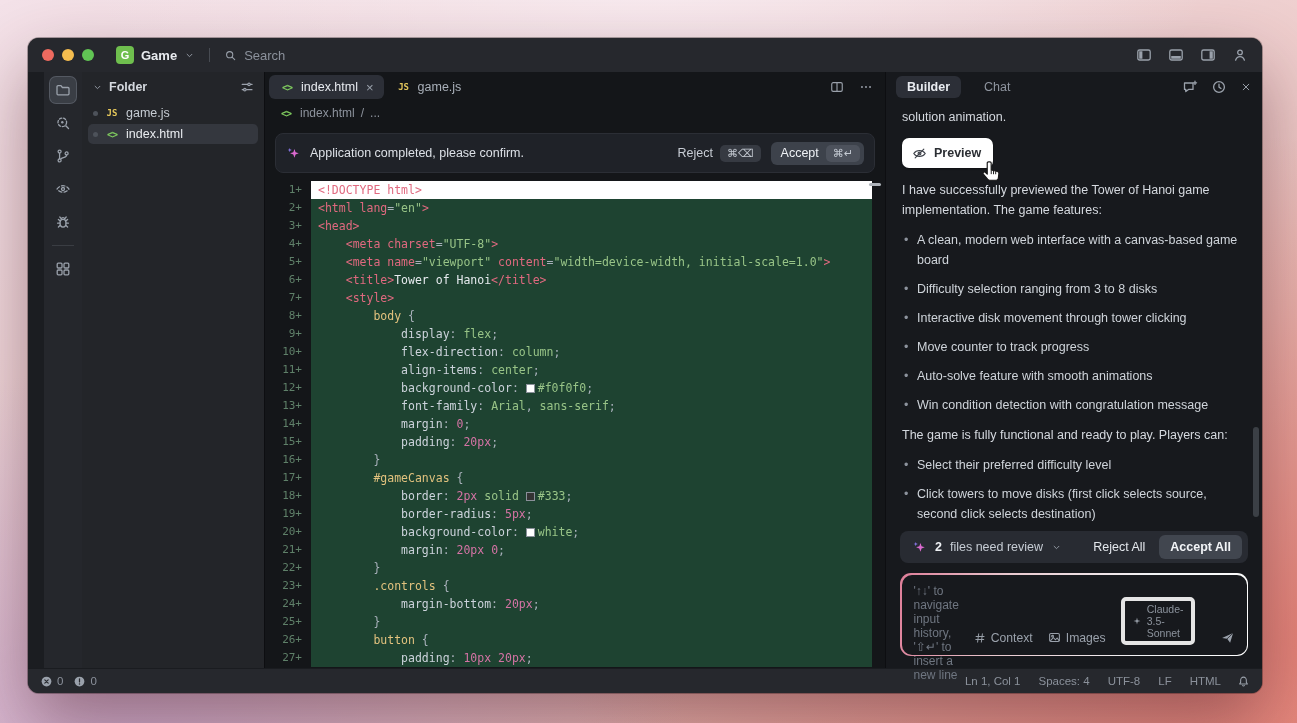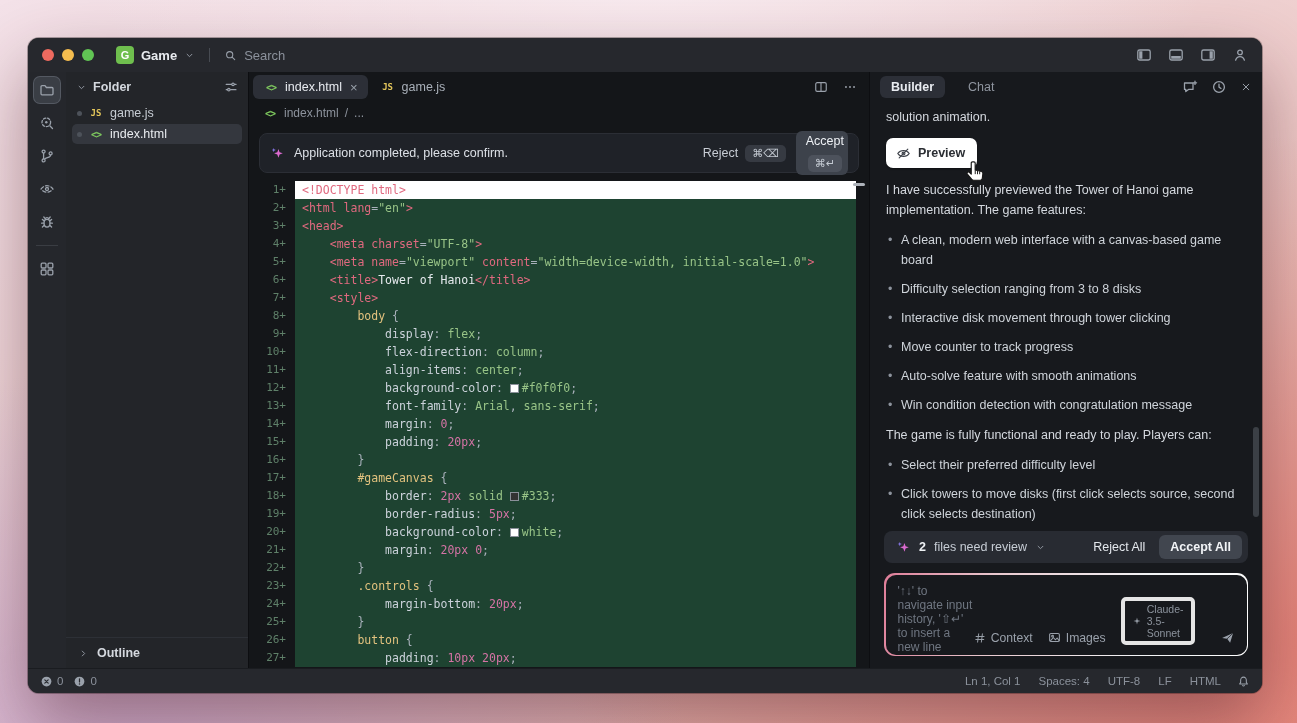--- a/index.html
+++ b/index.html
@@ -26,21 +26,21 @@
   .lights{display:flex; gap:8px; margin-right:22px;}
   .light{width:12px; height:12px; border-radius:50%;}
   .proj{display:flex; align-items:center; gap:7px;}
   .proj-badge{width:18px; height:18px; border-radius:4px; background:#6fbf4e; color:#fff; font-size:11px; font-weight:bold; display:flex; align-items:center; justify-content:center;}
   .proj-name{font-size:13px; font-weight:bold; color:#e9ecf0;}
   .tb-div{width:1px; height:14px; background:#474b52; margin:0 14px;}
   .tb-search{display:flex; align-items:center; gap:7px; color:#8b919b; font-size:13px;}
   .tb-right{position:absolute; right:14px; display:flex; gap:16px; align-items:center;}
 
   
-  .main{display:flex; height:596px;}
+  .main{display:flex; height:596px;padding-left:16px;}
   .activitybar{width:38px; background:#25272c; display:flex; flex-direction:column; align-items:center; padding-top:5px; gap:7px; flex:none;}
   .act-btn{width:26px; height:26px; border-radius:6px; display:flex; align-items:center; justify-content:center; color:#9aa1ab;}
   .act-btn.selected{background:#3a3e45; box-shadow:0 0 0 1px #545962; color:#d9dde2;}
   .act-div{width:22px; height:1px; background:#3a3d43; margin:3px 0;}
 
   .sidebar{width:182px; background:#232529; display:flex; flex-direction:column; flex:none;}
   .sb-head{height:30px; display:flex; align-items:center; gap:6px; padding:0 10px; color:#d4d8de;}
   .sb-head-label{font-size:12.5px; font-weight:bold;}
   .sb-head .sp{flex:1;}
   .file-row{height:20px; margin:1px 6px; padding:0 5px; border-radius:5px; display:flex; align-items:center; gap:6px; font-size:12.5px; color:#c6ccd3;}
@@ -57,21 +57,21 @@
   .tab{display:flex; align-items:center; gap:6px; height:24px; padding:0 10px; border-radius:6px; font-size:12.5px; color:#a9b0b9;}
   .tab.active{background:#2c2f37; color:#e8ebf0;}
   .tab-close{color:#9aa1ab; font-size:13px; line-height:1; margin-left:2px;}
   .tabbar-right{position:absolute; right:12px; display:flex; gap:15px; align-items:center;}
   .breadcrumb{height:22px; display:flex; align-items:center; gap:6px; padding:0 13px; font-size:12px; color:#8d939d; flex:none;}
   .notify{margin:9px 10px 0; height:40px; background:#1f2228; border:1px solid #2b2e35; border-radius:8px; display:flex; align-items:center; gap:9px; padding:0 10px; flex:none;}
   .notify-msg{font-size:12.5px; color:#dce0e6;}
   .notify-right{margin-left:auto; display:flex; align-items:center; gap:10px;}
   .kbd{background:#363a42; border-radius:5px; padding:2px 7px; font-size:11px; color:#c4cad2;}
   .reject-btn{display:flex; align-items:center; gap:7px; font-size:12.5px; color:#c7ccd4;}
-  .accept-btn{display:flex; align-items:center; gap:7px; background:#3d424b; border-radius:6px; padding:3px 4px 3px 10px; font-size:12.5px; color:#eef1f5;flex-direction:column;}
+  .accept-btn{display:flex; align-items:center; gap:7px; background:#3d424b; border-radius:6px; padding:3px 4px 3px 10px; font-size:12.5px; color:#eef1f5;}
   .accept-btn .kbd{background:#4d525c;}
 
   .code-area{flex:1; overflow:hidden; position:relative; margin-top:8px; font-family:"DejaVu Sans Mono",monospace; font-size:11.5px;}
   .code-line{display:flex; height:18px; line-height:18px;}
   .gutter{width:46px; padding-right:9px; text-align:right; color:#5f8069; font-size:11px; flex:none;}
   .lc{flex:1; white-space:pre; background:#1e4331; padding-left:7px; margin-right:13px; overflow:hidden;}
   .code-line.hl .lc{background:#ffffff;}
   .tk-t{color:#e0697f;} .tk-a{color:#e0697f;} .tk-s{color:#98c487;} .tk-x{color:#e6eaee;}
   .tk-sel{color:#e2c27e;} .tk-pr{color:#ccd3db;} .tk-n{color:#d573a5;} .tk-v{color:#98c487;} .tk-p{color:#a9b1bb;} .tk-w{}
   .swatch{display:inline-block; width:9px; height:9px; margin:0 3px -1px 0; border:1px solid #8a9099;}
@@ -253,28 +253,20 @@
             <span>game.js</span>
           </div>
           <div class="file-row selected">
             <span class="unsaved-dot"></span>
             <span class="fi fi-html">&lt;&gt;</span>
             <span>index.html</span>
           </div>
         </div>
       <div class="sb-spacer"></div>
       <div id="sidebar-sections">
-          <div class="sb-section">
-            <span class="ic">
-              <svg width="11" height="11" viewBox="0 0 16 16" fill="none" stroke="currentColor" stroke-width="1.3" stroke-linecap="round" stroke-linejoin="round">
-                <path d="M6.2 4.5L9.7 8l-3.5 3.5"></path>
-              </svg>
-            </span>
-            <span>Outline</span>
-          </div>
         </div>
     </div>
 
     <div class="editor">
       <div class="tabbar">
         <div id="editor-tabs" style="display:flex;align-items:center;gap:2px;">
             <div class="tab active">
               <span class="fi fi-html">&lt;&gt;</span>
               <span>index.html</span>
               <span class="tab-close">×</span>

